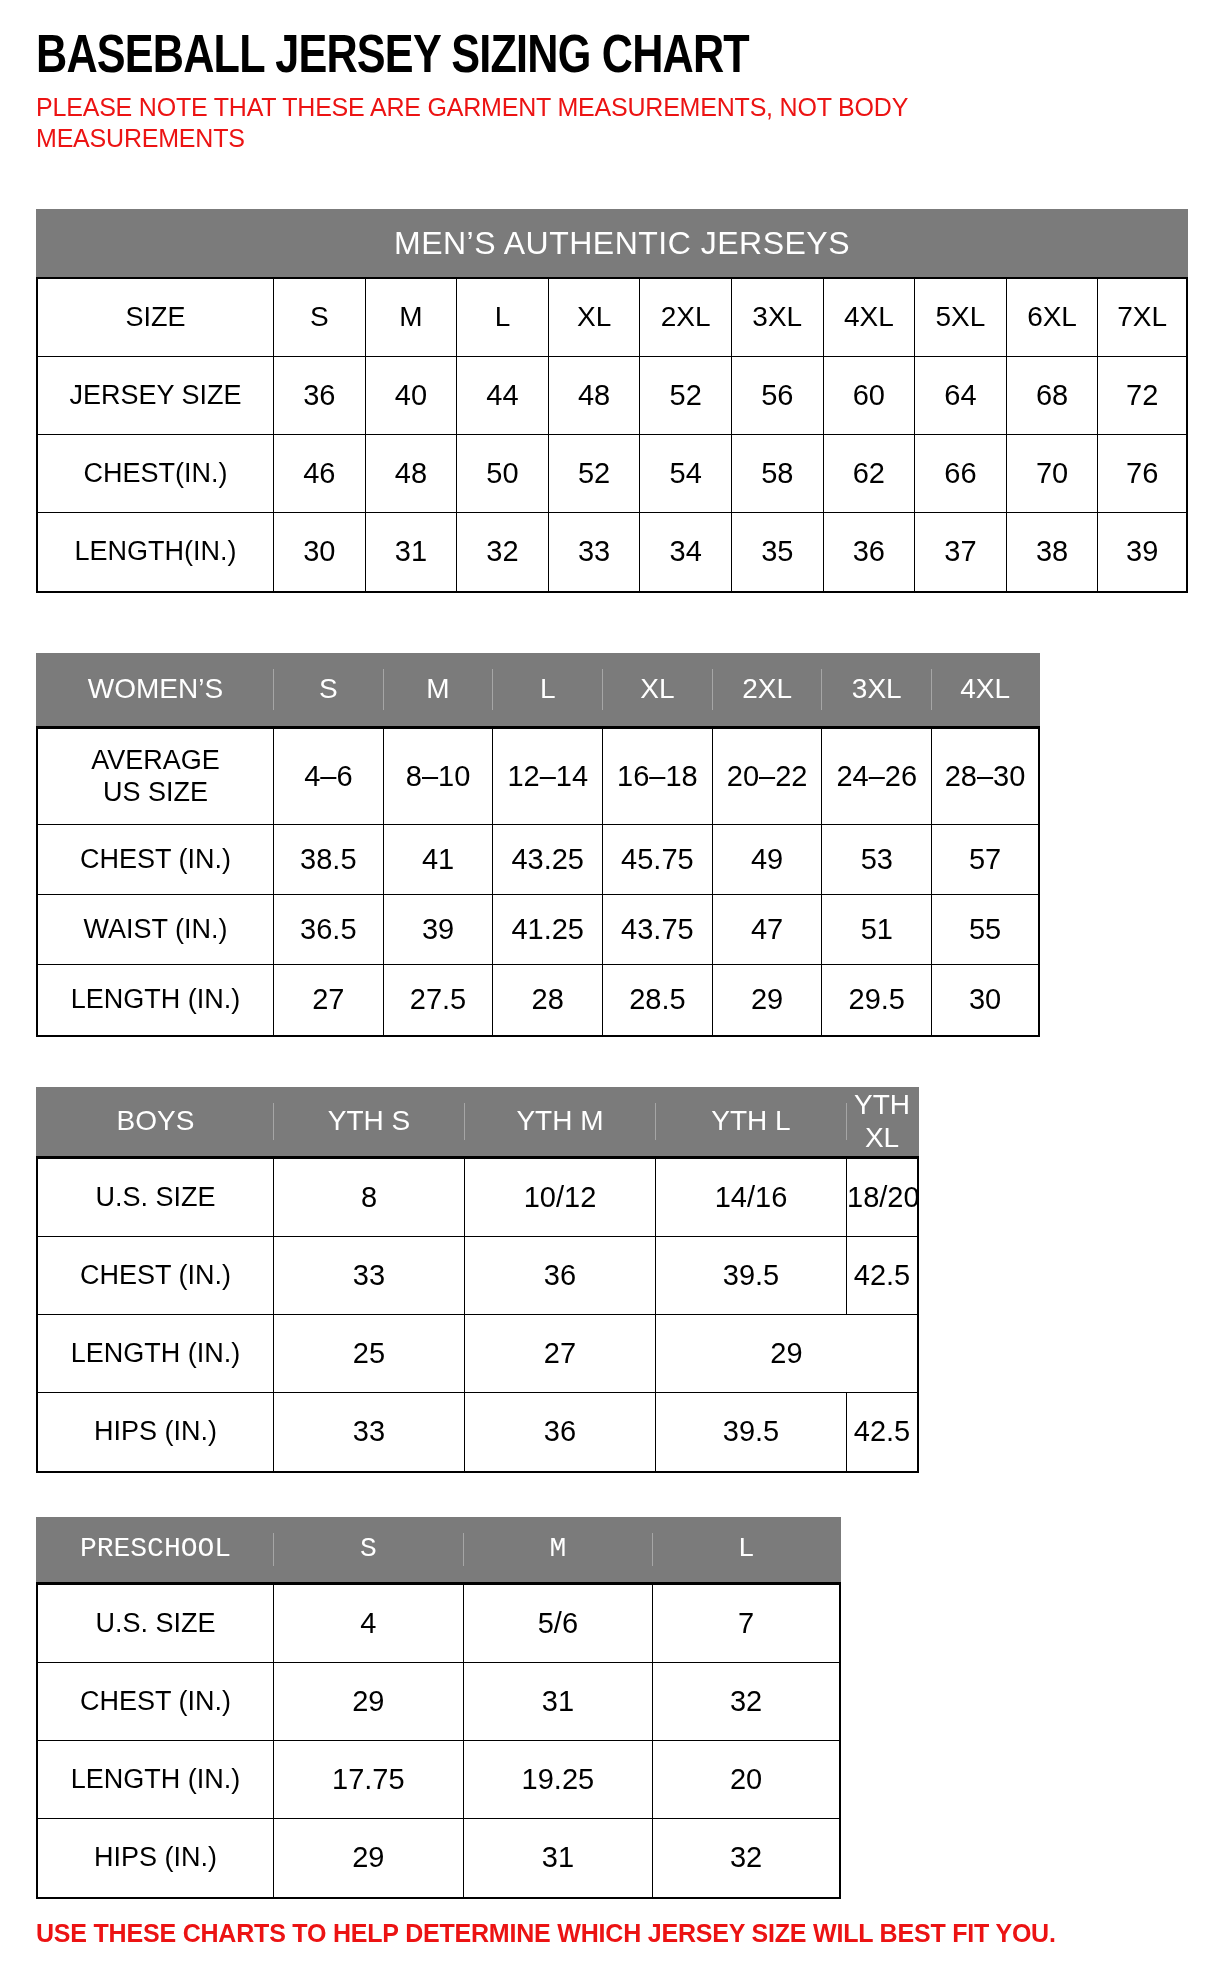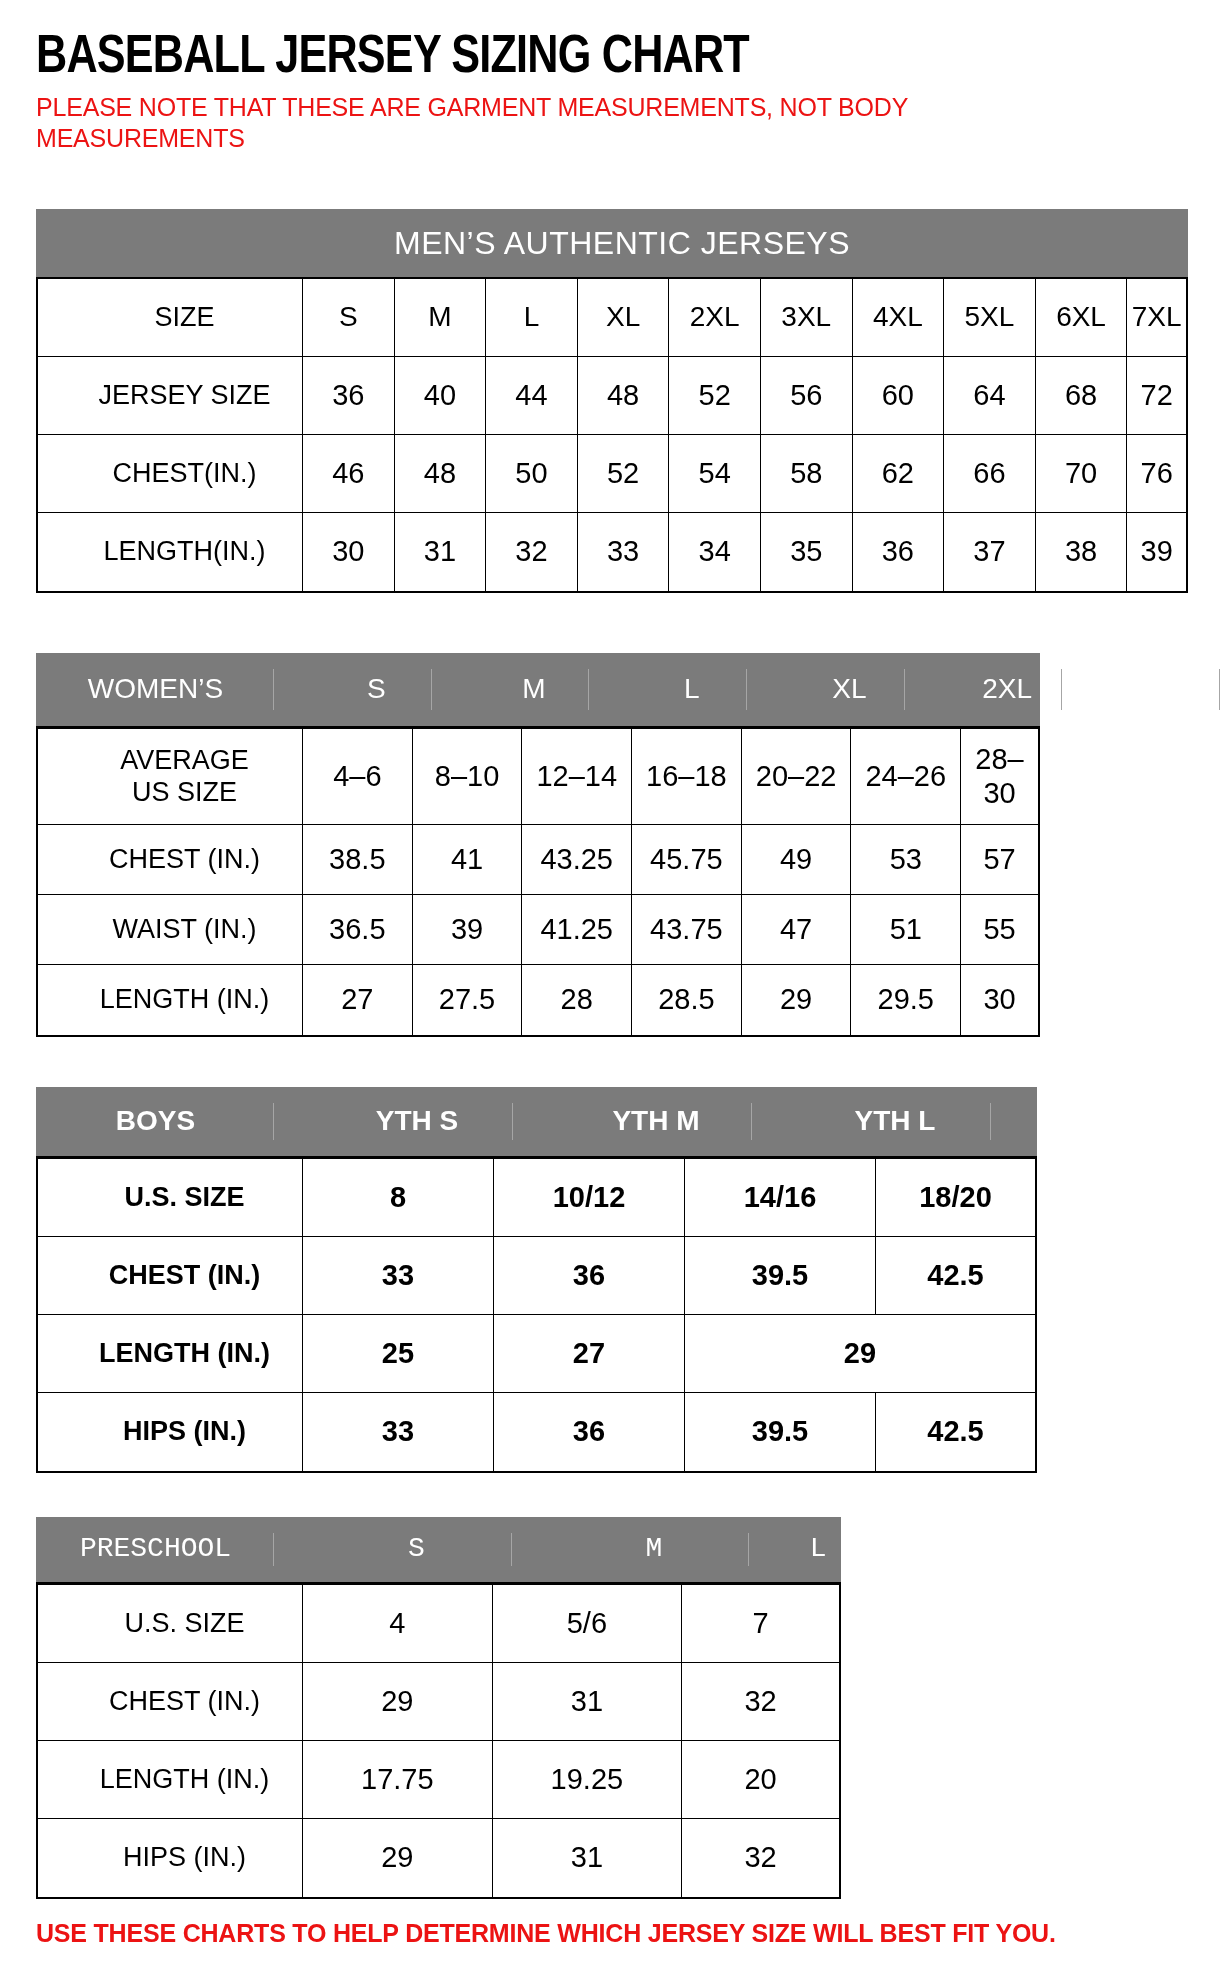--- a/index.html
+++ b/index.html
@@ -45,31 +45,30 @@
     white-space: nowrap;
   }
 
   
   .sizing { margin-top: 0; }
   .ghead {
     display: flex;
     background: var(--gray);
     color: #fff;
     padding: 16px 2px;              
-    gap: 48px;
   }
   .ghead .c { border-right: 1px solid #a6a6a6; }
   .ghead .c:last-child { border-right: none; }
   .tbody {
     border: 2px solid #000;
     border-top: none;
     background: #fff;
   }
   .r { display: flex; }
-  .tbody .r { border-bottom: 1px solid #000; padding-left: 29px; }
+  .tbody .r { border-bottom: 1px solid #000; }
   .tbody .r:last-child { border-bottom: none; }
   .c {
     flex-shrink: 0;
     display: flex;
     align-items: center;
     justify-content: center;
     text-align: center;
     border-right: 1px solid #000;
     white-space: pre-line;
     line-height: 1.15;
@@ -98,21 +97,21 @@
   .mens .r { height: 78px; }
 
   
   .womens { width: 1004px; margin-top: 60px; }
   .womens .ghead { height: 76px; border-bottom: 3px solid #000; }
   .womens .c:not(.lab) { width: 109.7px; }
   .womens .r { height: 70px; }
   .womens .r.tall { height: 96px; }
 
   
-  .boys { width: 1001px; margin-top: 50px; font-weight: bold; }
+  .boys { width: 883px; margin-top: 50px; }
   .boys .ghead { height: 72px; border-bottom: 3px solid #000; }
   .boys .c:not(.lab) { width: 191px; }
   .boys .r { height: 78px; }
 
   
   .pre { width: 805px; margin-top: 44px; }
   .pre .ghead { height: 68px; border-bottom: 3px solid #000; font-family: Liberation Mono, monospace; }
   .pre .c:not(.lab) { width: 189.6px; }
   .pre .r { height: 78px; }
 

